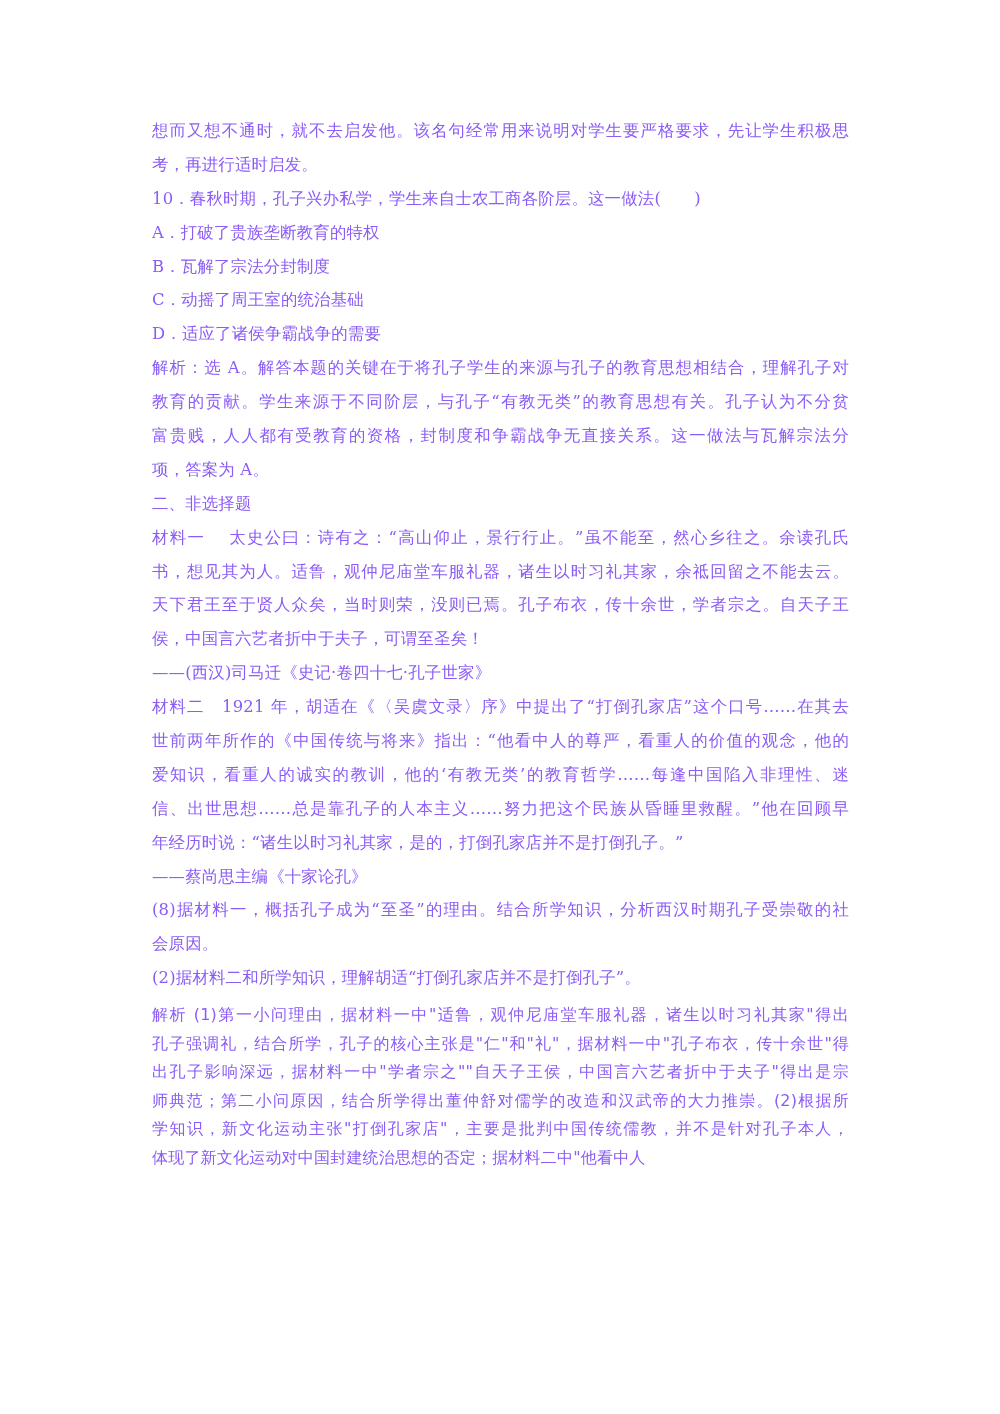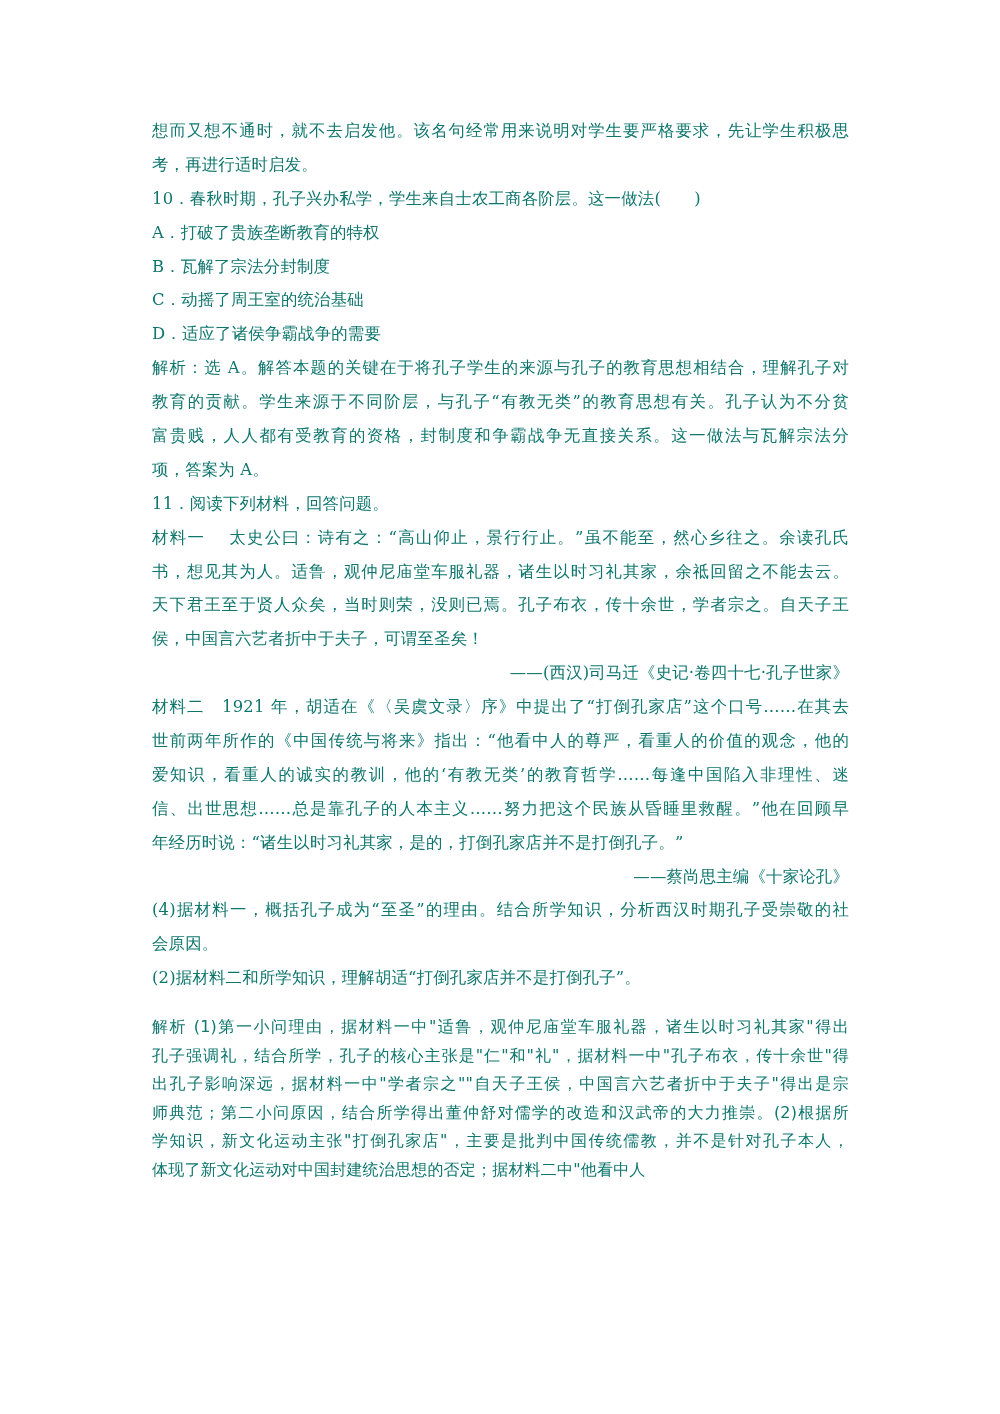--- a/index.html
+++ b/index.html
@@ -1,62 +1,62 @@
 <!DOCTYPE html>
 <html><head>
   <meta charset="utf-8">
   <style>
     html, body { margin: 0; padding: 0; background: #ffffff; }
     body { width: 1000px; height: 1414px; position: relative; overflow: hidden; }
     .page {
       position: absolute; left: 152px; top: 117px; width: 697px;
       font-family: "DejaVu Serif", "Liberation Serif", serif;
-      font-size: 16.4px; color: #0f766e; letter-spacing: 0.2px;
+      font-size: 16.4px; color: #8b5cf6; letter-spacing: 0.2px;
     }
     .ln { height: 33.9px; line-height: 28px; white-space: nowrap; overflow: visible; }
     .just { text-align: justify; text-align-last: justify; }
-    .right { text-align: right; }
+    .right { }
     .tight .ln { height: 28.5px; line-height: 26px; }
-    .tight { font-family: "DejaVu Sans", "Liberation Sans", sans-serif; font-size: 16px; margin-top: 16px; }
+    .tight { font-family: "DejaVu Sans", "Liberation Sans", sans-serif; font-size: 16px; margin-top: 4px; }
   </style>
 </head>
 <body>
 
 <div class="page">
 
   <div class="ln just">想而又想不通时，就不去启发他。该名句经常用来说明对学生要严格要求，先让学生积极思</div>
   <div class="ln">考，再进行适时启发。</div>
 
   <div class="ln">10．春秋时期，孔子兴办私学，学生来自士农工商各阶层。这一做法(　　)</div>
   <div class="ln">A．打破了贵族垄断教育的特权</div>
   <div class="ln">B．瓦解了宗法分封制度</div>
   <div class="ln">C．动摇了周王室的统治基础</div>
   <div class="ln">D．适应了诸侯争霸战争的需要</div>
 
   <div class="ln just">解析：选 A。解答本题的关键在于将孔子学生的来源与孔子的教育思想相结合，理解孔子对</div>
   <div class="ln just">教育的贡献。学生来源于不同阶层，与孔子“有教无类”的教育思想有关。孔子认为不分贫</div>
   <div class="ln just">富贵贱，人人都有受教育的资格，封制度和争霸战争无直接关系。这一做法与瓦解宗法分</div>
   <div class="ln">项，答案为 A。</div>
 
-  <div class="ln">11．阅读下列材料，回答问题。</div>
+  <div class="ln">二、非选择题</div>
 
   <div class="ln just">材料一　 太史公曰：诗有之：“高山仰止，景行行止。”虽不能至，然心乡往之。余读孔氏</div>
   <div class="ln just">书，想见其为人。适鲁，观仲尼庙堂车服礼器，诸生以时习礼其家，余祗回留之不能去云。</div>
   <div class="ln just">天下君王至于贤人众矣，当时则荣，没则已焉。孔子布衣，传十余世，学者宗之。自天子王</div>
   <div class="ln">侯，中国言六艺者折中于夫子，可谓至圣矣！</div>
   <div class="ln right">——(西汉)司马迁《史记·卷四十七·孔子世家》</div>
 
   <div class="ln just">材料二　1921 年，胡适在《〈吴虞文录〉序》中提出了“打倒孔家店”这个口号……在其去</div>
   <div class="ln just">世前两年所作的《中国传统与将来》指出：“他看中人的尊严，看重人的价值的观念，他的</div>
   <div class="ln just">爱知识，看重人的诚实的教训，他的‘有教无类’的教育哲学……每逢中国陷入非理性、迷</div>
   <div class="ln just">信、出世思想……总是靠孔子的人本主义……努力把这个民族从昏睡里救醒。”他在回顾早</div>
   <div class="ln">年经历时说：“诸生以时习礼其家，是的，打倒孔家店并不是打倒孔子。”</div>
   <div class="ln right">——蔡尚思主编《十家论孔》</div>
 
-  <div class="ln just">(4)据材料一，概括孔子成为“至圣”的理由。结合所学知识，分析西汉时期孔子受崇敬的社</div>
+  <div class="ln just">(8)据材料一，概括孔子成为“至圣”的理由。结合所学知识，分析西汉时期孔子受崇敬的社</div>
   <div class="ln">会原因。</div>
   <div class="ln">(2)据材料二和所学知识，理解胡适“打倒孔家店并不是打倒孔子”。</div>
 
   <div class="tight">
     <div class="ln just">解析 (1)第一小问理由，据材料一中"适鲁，观仲尼庙堂车服礼器，诸生以时习礼其家"得出</div>
     <div class="ln just">孔子强调礼，结合所学，孔子的核心主张是"仁"和"礼"，据材料一中"孔子布衣，传十余世"得</div>
     <div class="ln just">出孔子影响深远，据材料一中"学者宗之""自天子王侯，中国言六艺者折中于夫子"得出是宗</div>
     <div class="ln just">师典范；第二小问原因，结合所学得出董仲舒对儒学的改造和汉武帝的大力推崇。(2)根据所</div>
     <div class="ln just">学知识，新文化运动主张"打倒孔家店"，主要是批判中国传统儒教，并不是针对孔子本人，</div>
     <div class="ln">体现了新文化运动对中国封建统治思想的否定；据材料二中"他看中人</div>

